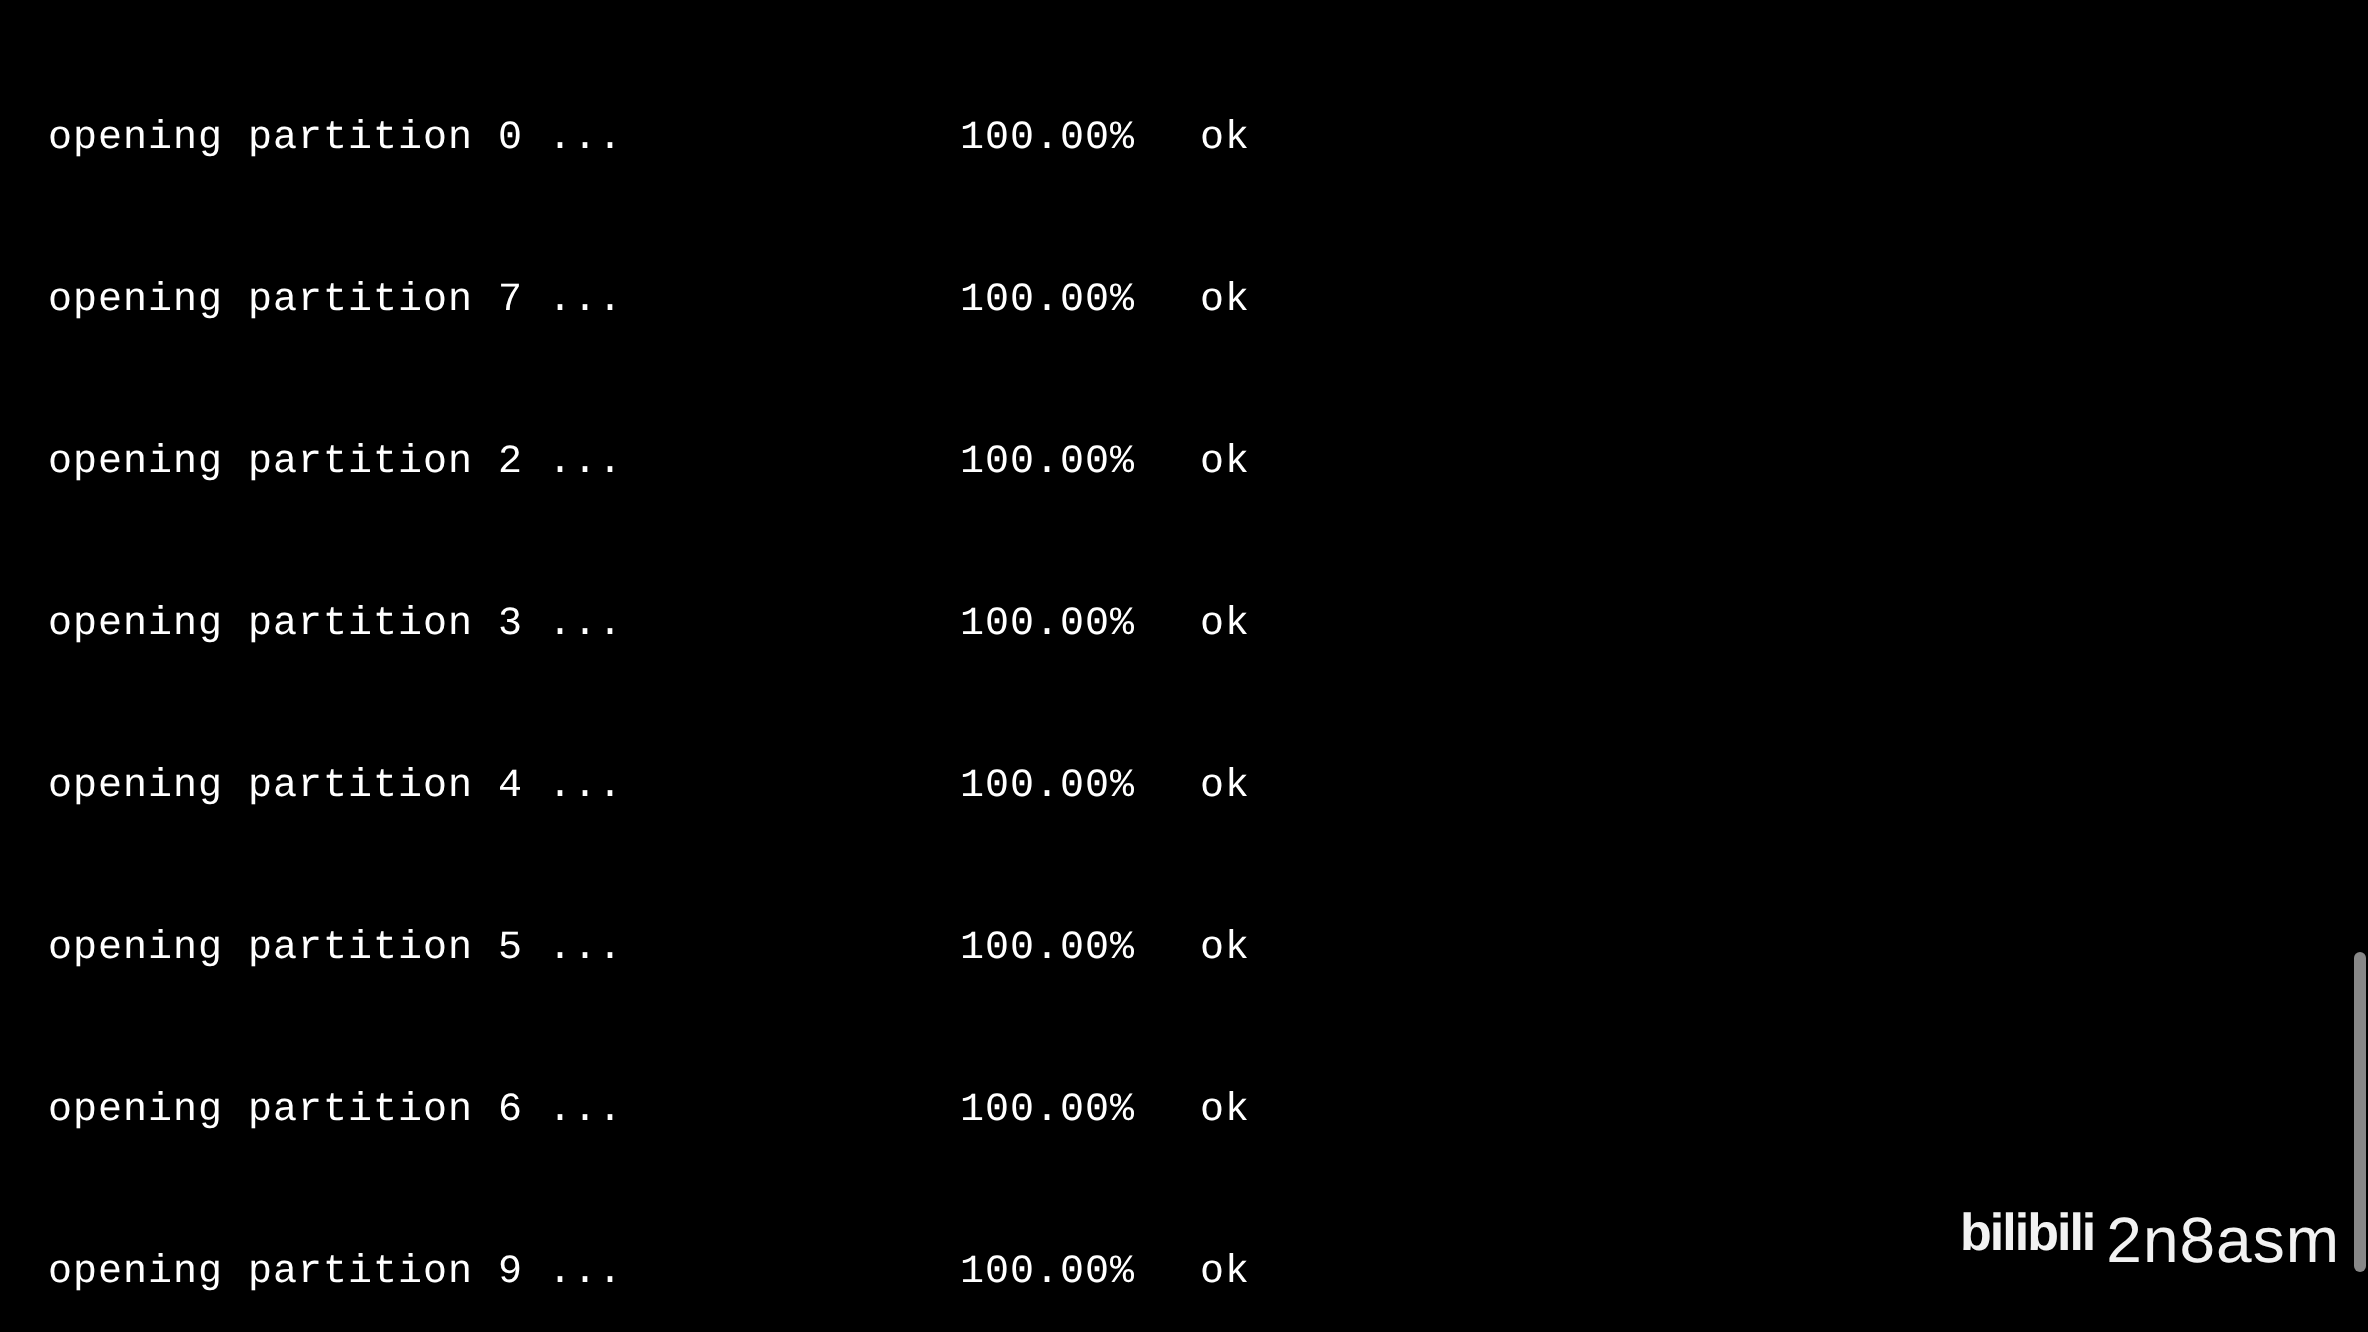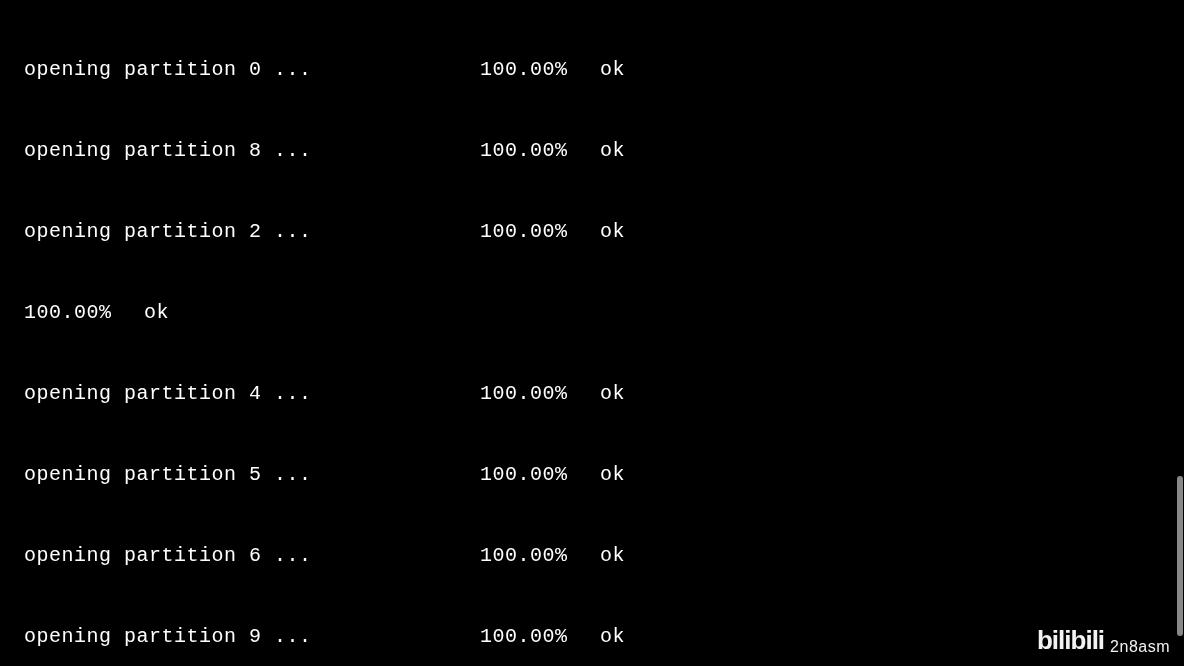--- a/index.html
+++ b/index.html
@@ -34,35 +34,35 @@
     .partition-percent {
       width: 120px;
       display: inline-block;
     }
     .partition-status {
       display: inline-block;
       text-align: right;
     }
     .watermark {
       position: absolute;
-      bottom: 8px;
+      bottom: 24px;
       right: 14px;
       display: flex;
-      align-items: flex-end;
+      align-items: flex-start;
       gap: 6px;
       opacity: 0.95;
     }
     .watermark-logo {
       font-weight: bold;
       font-size: 26px;
       letter-spacing: -1px;
       font-family: Arial, sans-serif;
     }
     .watermark-text {
-      font-size: 16px;
+      font-size: 32px;
       font-family: Arial, sans-serif;
       letter-spacing: 0.5px;
     }
     .scrollbar {
       position: absolute;
       right: 0;
       top: 0;
       width: 8px;
       height: 100%;
     }
@@ -77,27 +77,27 @@
     }
   </style>
 </head>
 <body>
 
 <div class="terminal">
   <div class="partition-row">
     <span class="partition-label">opening partition 0 ...</span><span class="partition-percent">100.00%</span><span class="partition-status">ok</span>
   </div>
   <div class="partition-row">
-    <span class="partition-label">opening partition 8 ...</span><span class="partition-percent">100.00%</span><span class="partition-status">ok</span>
+    <span class="partition-label">opening partition 7 ...</span><span class="partition-percent">100.00%</span><span class="partition-status">ok</span>
   </div>
   <div class="partition-row">
     <span class="partition-label">opening partition 2 ...</span><span class="partition-percent">100.00%</span><span class="partition-status">ok</span>
   </div>
   <div class="partition-row">
-    <span class="partition-percent">100.00%</span><span class="partition-status">ok</span>
+    <span class="partition-label">opening partition 3 ...</span><span class="partition-percent">100.00%</span><span class="partition-status">ok</span>
   </div>
   <div class="partition-row">
     <span class="partition-label">opening partition 4 ...</span><span class="partition-percent">100.00%</span><span class="partition-status">ok</span>
   </div>
   <div class="partition-row">
     <span class="partition-label">opening partition 5 ...</span><span class="partition-percent">100.00%</span><span class="partition-status">ok</span>
   </div>
   <div class="partition-row">
     <span class="partition-label">opening partition 6 ...</span><span class="partition-percent">100.00%</span><span class="partition-status">ok</span>
   </div>

